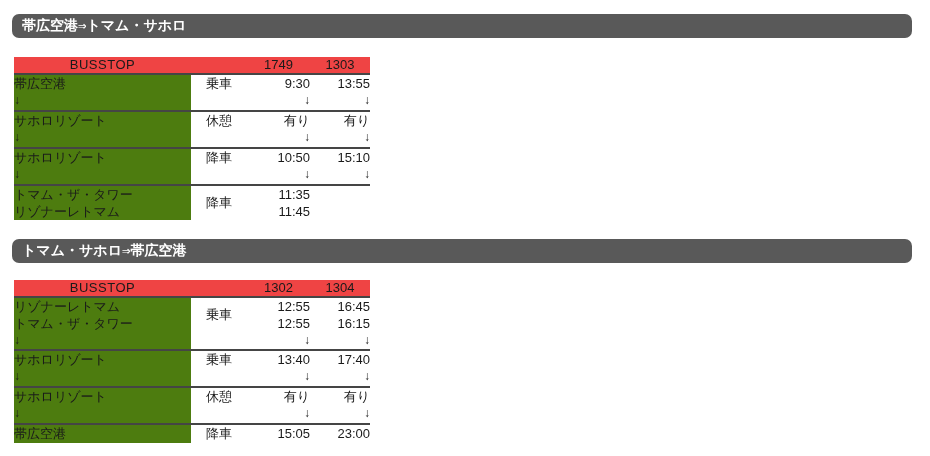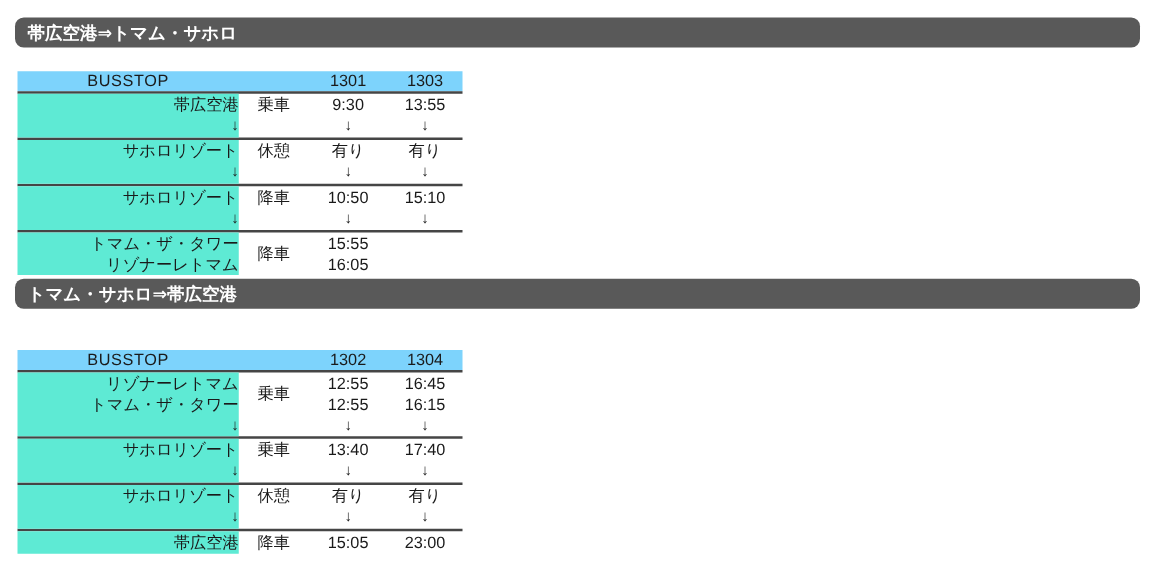--- a/index.html
+++ b/index.html
@@ -3,50 +3,50 @@
 <meta charset="utf-8">
 <style>
   html,body{margin:0;padding:0}
   body{
     width:930px;height:456px;background:#ffffff;position:relative;overflow:hidden;
     font-family:"Liberation Sans","DejaVu Sans",sans-serif;color:#1a1a1a;
   }
   .section-bar{
     position:absolute;left:12px;width:900px;height:24px;background:#595959;
     border-radius:7px;color:#ffffff;font-weight:bold;font-size:14px;line-height:24px;
-    padding-left:10px;box-sizing:border-box;white-space:nowrap;
+    padding-left:10px;box-sizing:border-box;white-space:nowrap;font-family:Liberation Mono, monospace;
   }
   #bar1{top:14px}
-  #bar2{top:223px}
+  #bar2{top:239px}
   .timetable{position:absolute;left:14px;width:356px;font-size:13px}
   #table1{top:57px}
   #table2{top:280px}
   .trow{display:grid;grid-template-columns:177px 56px 63px 60px}
-  .thead{background:#7dd3fc;height:16px;line-height:16px;text-align:center}
+  .thead{background:#ef4444;height:16px;line-height:16px;text-align:center}
   .thead .busstop{letter-spacing:0.5px}
   .group{border-top:2px solid #454545}
-  .station-cell{background:#5eead4;text-align:right}
+  .station-cell{background:#4d7c0f;text-align:left}
   .line{height:17px;line-height:17px}
   .arrow-line{font-size:12px}
   .action-cell{display:flex;align-items:center;justify-content:center;box-sizing:border-box}
   .action-cell.pad-arrow{padding-bottom:17px}
-  .time-cell{text-align:center}
+  .time-cell{text-align:right}
 </style>
 </head>
 <body>
 
 <div class="section-bar" id="bar1">
   <span>帯広空港⇒トマム・サホロ</span>
 </div>
 
 <div class="timetable" id="table1">
   <div class="trow thead">
     <div class="busstop">BUSSTOP</div>
     <div></div>
-    <div>1301</div>
+    <div>1749</div>
     <div>1303</div>
   </div>
 
   <div class="trow group">
     <div class="station-cell">
       <div class="line">帯広空港</div>
       <div class="line arrow-line">↓</div>
     </div>
     <div class="action-cell pad-arrow">
       <span>乗車</span>
@@ -99,22 +99,22 @@
 
   <div class="trow group">
     <div class="station-cell">
       <div class="line">トマム・ザ・タワー</div>
       <div class="line">リゾナーレトマム</div>
     </div>
     <div class="action-cell">
       <span>降車</span>
     </div>
     <div class="time-cell">
-      <div class="line">15:55</div>
-      <div class="line">16:05</div>
+      <div class="line">11:35</div>
+      <div class="line">11:45</div>
     </div>
   </div>
 </div>
 
 <div class="section-bar" id="bar2">
   <span>トマム・サホロ⇒帯広空港</span>
 </div>
 
 <div class="timetable" id="table2">
   <div class="trow thead">

